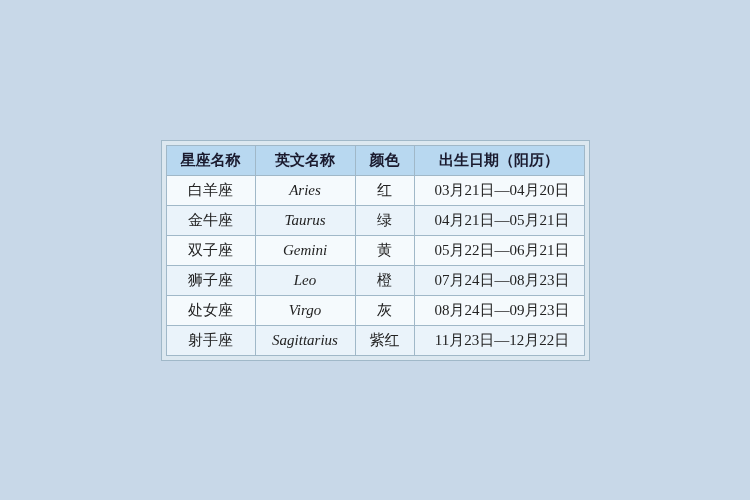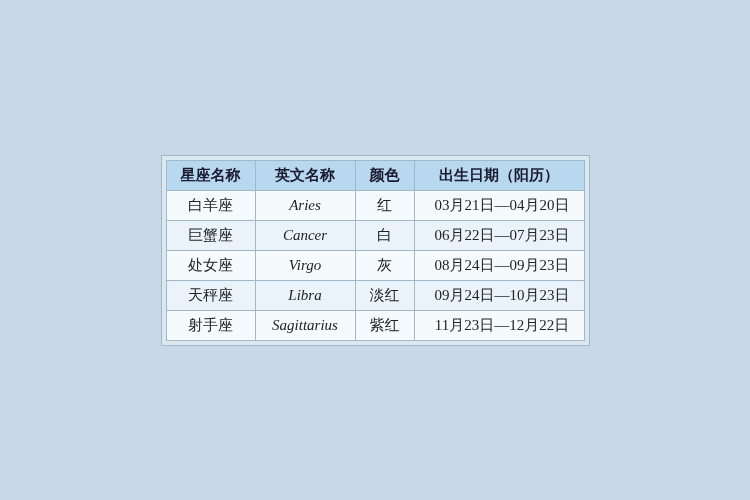--- a/index.html
+++ b/index.html
@@ -82,36 +82,42 @@
       </tr>
     </thead>
     <tbody id="table-body">
     <tr>
           <td>白羊座</td>
           <td>Aries</td>
           <td>红</td>
           <td>03月21日—04月20日</td>
         </tr>
         <tr>
-          <td>巨蟹座</td>
-          <td>Cancer</td>
-          <td>白</td>
-          <td>06月22日—07月23日</td>
+          <td>金牛座</td>
+          <td>Taurus</td>
+          <td>绿</td>
+          <td>04月21日—05月21日</td>
+        </tr>
+        <tr>
+          <td>双子座</td>
+          <td>Gemini</td>
+          <td>黄</td>
+          <td>05月22日—06月21日</td>
+        </tr>
+        <tr>
+          <td>狮子座</td>
+          <td>Leo</td>
+          <td>橙</td>
+          <td>07月24日—08月23日</td>
         </tr>
         <tr>
           <td>处女座</td>
           <td>Virgo</td>
           <td>灰</td>
           <td>08月24日—09月23日</td>
-        </tr>
-        <tr>
-          <td>天秤座</td>
-          <td>Libra</td>
-          <td>淡红</td>
-          <td>09月24日—10月23日</td>
         </tr>
         <tr>
           <td>射手座</td>
           <td>Sagittarius</td>
           <td>紫红</td>
           <td>11月23日—12月22日</td>
         </tr>
       </tbody>
   </table>
 </div>

